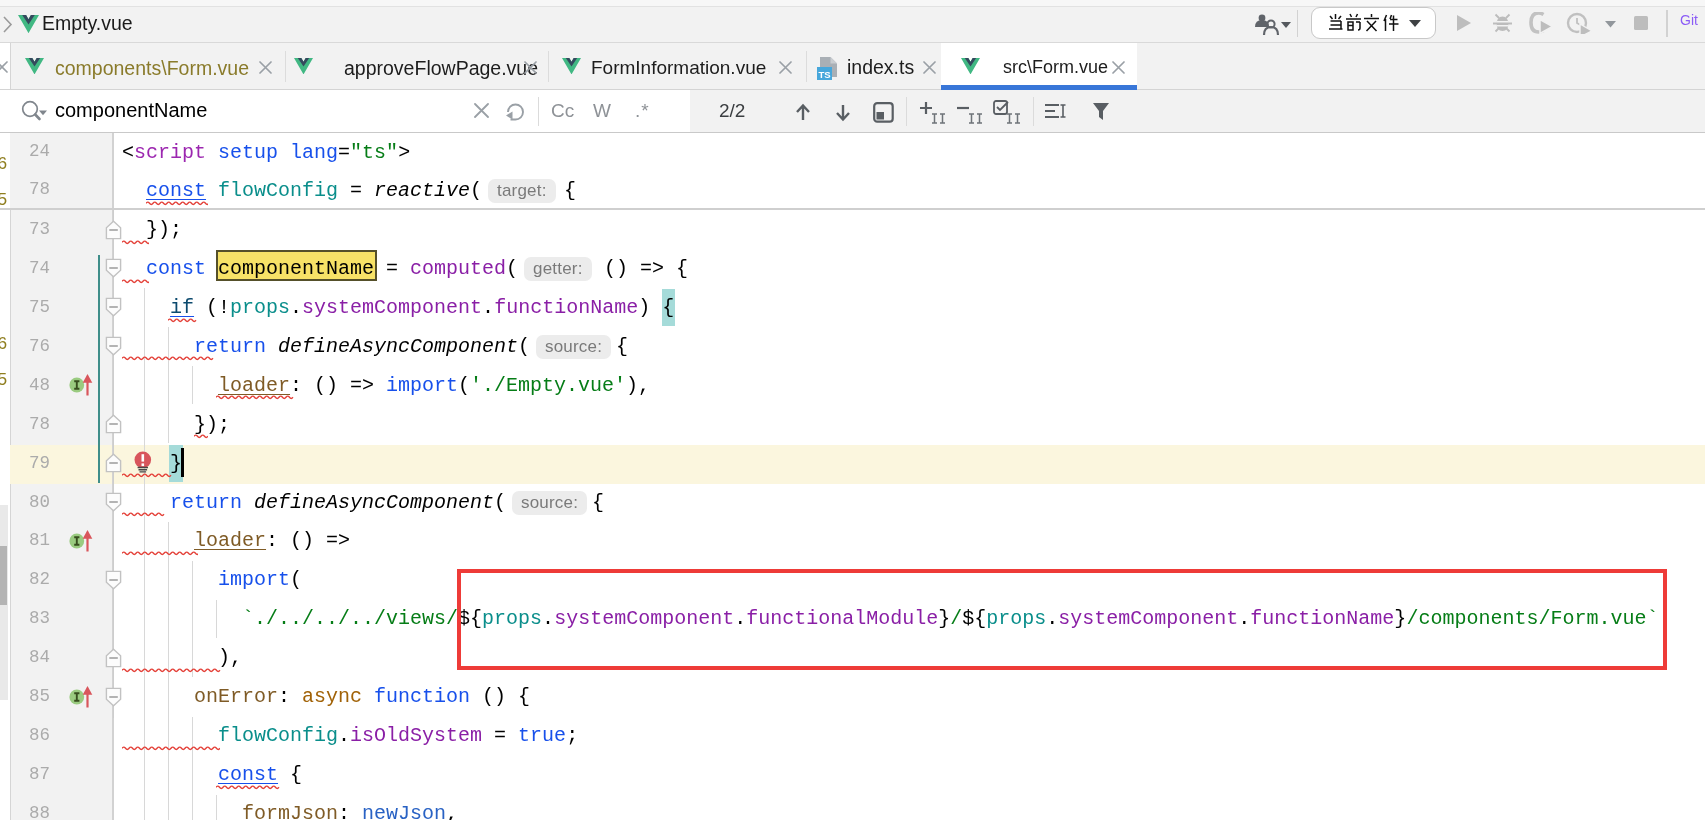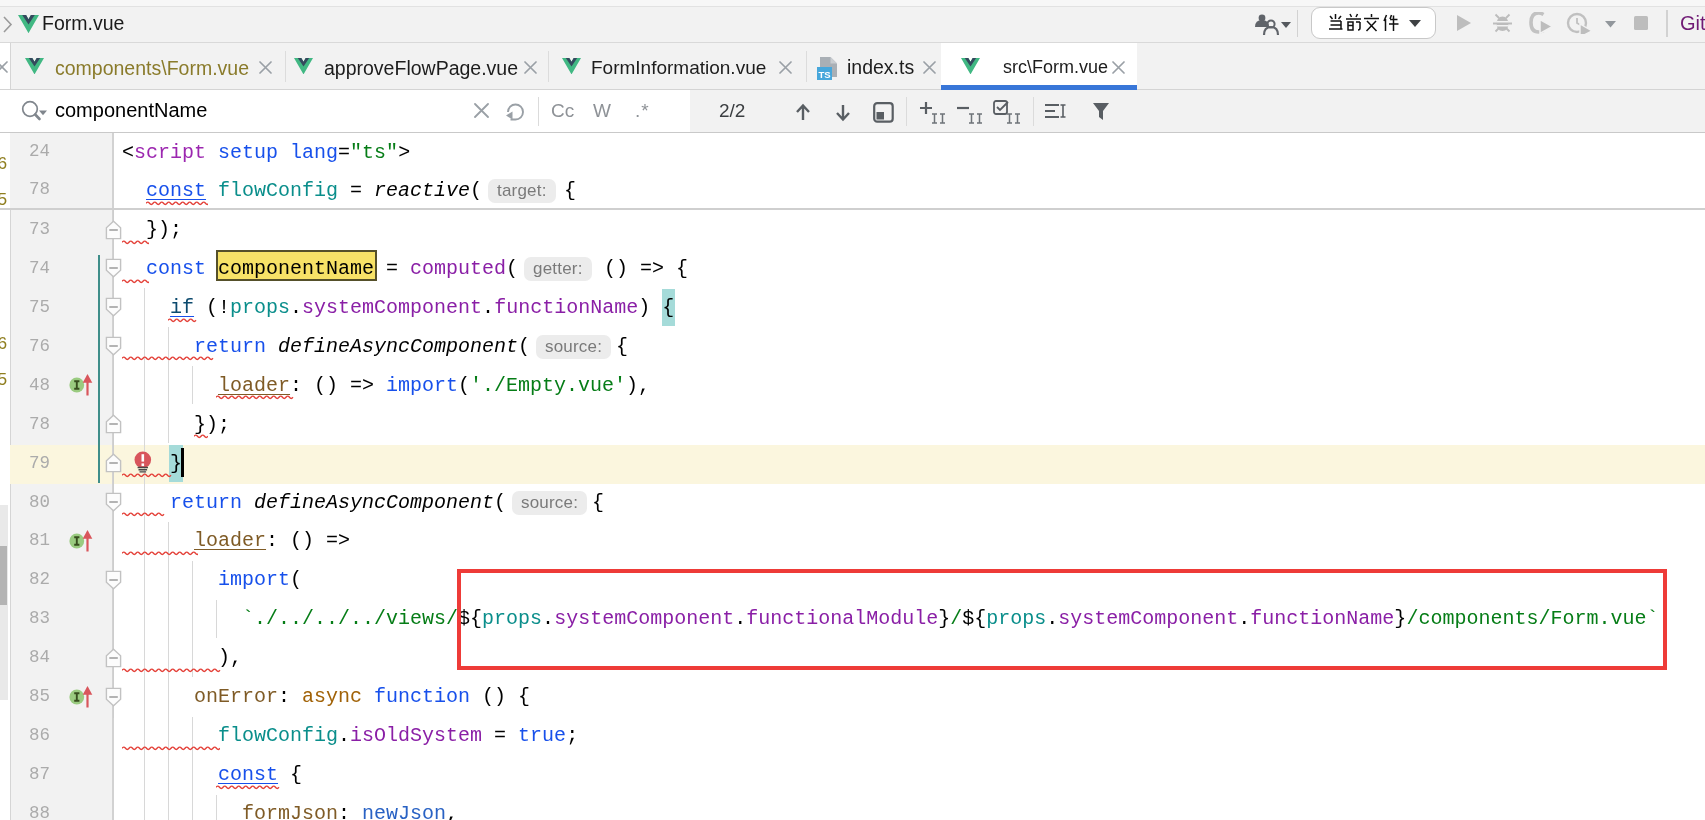--- a/index.html
+++ b/index.html
@@ -16,21 +16,21 @@
 <div style="position:absolute;left:0px;top:6px;width:1705px;height:1px;background:#E2E2E2;z-index:1;"></div>
 <div style="position:absolute;left:0px;top:7px;width:1705px;height:36px;background:#F2F2F2;z-index:1;"></div>
 <div style="position:absolute;left:0px;top:42px;width:1705px;height:1px;background:#D9D9D9;z-index:1;"></div>
 <svg style="position:absolute;left:2px;top:15px;z-index:6" width="11" height="19" viewBox="0 0 11 19">
     <path d="M2 2 L9 9.5 L2 17" stroke="#9A9A9A" stroke-width="1.6" fill="none"></path>
   </svg>
 <svg style="position:absolute;left:18px;top:15px;z-index:6" width="21" height="18.186" viewBox="0 0 21 18.186">
     <path fill="#41B883" d="M12.915 0 L10.5 4.18278 L8.085 0 L0 0 L10.5 18.186 L21 0 Z"></path>
     <path fill="#35495E" d="M12.915 0 L10.5 4.18278 L8.085 0 L4.2 0 L10.5 9.45672 L16.8 0 Z"></path>
   </svg>
-<div class="ui" style="left:42px;top:12px;font-size:19.5px;color:#1a1a1a">Form.vue</div>
+<div class="ui" style="left:42px;top:12px;font-size:19.5px;color:#1a1a1a">Empty.vue</div>
 <svg style="position:absolute;left:1253px;top:13px;z-index:6" width="40" height="23" viewBox="0 0 40 23">
     <circle cx="18" cy="11" r="3.6" fill="none" stroke="#60646A" stroke-width="2"></circle>
     <path d="M11 22 q0-8 7-8 q7 0 7 8" fill="none" stroke="#60646A" stroke-width="2.2"></path>
     <circle cx="9" cy="5" r="3.4" fill="#60646A"></circle>
     <path d="M2 14 q0-7 7-7 q7 0 7 7 Z" fill="#60646A"></path>
     <path d="M28 9 l10 0 l-5 6 Z" fill="#55595E"></path>
   </svg>
 <div style="position:absolute;left:1297px;top:10px;width:1px;height:27px;background:#D2D2D2;z-index:1;"></div>
 <div style="position:absolute;left:1311px;top:7px;width:125px;height:32px;border:1.2px solid #C8C8C8;background:#FFFFFF;z-index:5;border-radius:9px;box-sizing:border-box"></div>
 <svg style="position:absolute;left:1327.0px;top:13px;z-index:6" width="17.5" height="19" viewBox="0 0 17.5 19">
@@ -79,21 +79,21 @@
     <path d="M11 6 V11 L14.5 13" stroke="#C0C0C0" stroke-width="1.8" fill="none"></path>
     <path d="M14 12 L26 19 L14 25 Z" fill="#BDBDBD" stroke="#F2F2F2" stroke-width="1.4"></path>
   </svg>
 <svg style="position:absolute;left:1604px;top:20px;z-index:6" width="13" height="8" viewBox="0 0 13 8">
     <path d="M1 1 L12 1 L6.5 7.5 Z" fill="#92979C"></path>
   </svg>
 <svg style="position:absolute;left:1633px;top:15px;z-index:6" width="16" height="16" viewBox="0 0 16 16">
     <rect x="1" y="1" width="14" height="14" rx="1.5" fill="#BDBDBD"></rect>
   </svg>
 <div style="position:absolute;left:1666px;top:10px;width:1.5px;height:27px;background:#D2D2D2;z-index:1;"></div>
-<div class="ui" style="left:1680px;top:12px;font-size:20px;color:#701a75">Git</div>
+<div class="ui" style="left:1680px;top:12px;font-size:14px;color:#8b5cf6">Git</div>
 <div style="position:absolute;left:0px;top:43px;width:1705px;height:46px;background:#F2F2F2;z-index:1;"></div>
 <div style="position:absolute;left:0px;top:89px;width:1705px;height:1px;background:#D4D4D4;z-index:1;"></div>
 <div style="position:absolute;left:0px;top:43px;width:10px;height:46px;background:#FFFFFF;z-index:1;"></div>
 <svg style="position:absolute;left:-4px;top:61px;z-index:6" width="12" height="12" viewBox="0 0 12 12">
     <path d="M1 1 L11 11 M11 1 L1 11" stroke="#9AA0A6" stroke-width="1.7" stroke-linecap="round"></path>
   </svg>
 <div style="position:absolute;left:10px;top:43px;width:1px;height:46px;background:#D5D5D5;z-index:1;"></div>
 <div style="position:absolute;left:941px;top:43px;width:196px;height:46px;background:#FFFFFF;z-index:1;"></div>
 <div style="position:absolute;left:941px;top:85px;width:196px;height:5px;background:#3876D8;z-index:3;"></div>
 <div style="position:absolute;left:285px;top:51px;width:1px;height:31px;background:#DCDCDC;z-index:1;"></div>
@@ -104,21 +104,21 @@
     <path fill="#35495E" d="M11.685 0 L9.5 3.7844200000000003 L7.315 0 L3.8000000000000003 0 L9.5 8.556080000000001 L15.200000000000001 0 Z"></path>
   </svg>
 <div class="ui" style="left:55px;top:57px;font-size:19.5px;color:#8A7B2B">components\Form.vue</div>
 <svg style="position:absolute;left:259px;top:61px;z-index:6" width="13" height="13" viewBox="0 0 13 13">
     <path d="M1 1 L12 12 M12 1 L1 12" stroke="#9AA0A6" stroke-width="1.7" stroke-linecap="round"></path>
   </svg>
 <svg style="position:absolute;left:294px;top:58px;z-index:6" width="19" height="16.454" viewBox="0 0 19 16.454">
     <path fill="#41B883" d="M11.685 0 L9.5 3.7844200000000003 L7.315 0 L0 0 L9.5 16.454 L19 0 Z"></path>
     <path fill="#35495E" d="M11.685 0 L9.5 3.7844200000000003 L7.315 0 L3.8000000000000003 0 L9.5 8.556080000000001 L15.200000000000001 0 Z"></path>
   </svg>
-<div class="ui" style="left:324px;top:57px;font-size:19.5px;color:#1D1D1D">approveFlowPage.vue</div>
+<div class="ui" style="left:344px;top:57px;font-size:19.5px;color:#1D1D1D">approveFlowPage.vue</div>
 <svg style="position:absolute;left:524px;top:61px;z-index:6" width="13" height="13" viewBox="0 0 13 13">
     <path d="M1 1 L12 12 M12 1 L1 12" stroke="#9AA0A6" stroke-width="1.7" stroke-linecap="round"></path>
   </svg>
 <svg style="position:absolute;left:562px;top:58px;z-index:6" width="19" height="16.454" viewBox="0 0 19 16.454">
     <path fill="#41B883" d="M11.685 0 L9.5 3.7844200000000003 L7.315 0 L0 0 L9.5 16.454 L19 0 Z"></path>
     <path fill="#35495E" d="M11.685 0 L9.5 3.7844200000000003 L7.315 0 L3.8000000000000003 0 L9.5 8.556080000000001 L15.200000000000001 0 Z"></path>
   </svg>
 <div class="ui" style="left:591px;top:57px;font-size:19px;color:#1D1D1D">FormInformation.vue</div>
 <svg style="position:absolute;left:779px;top:61px;z-index:6" width="13" height="13" viewBox="0 0 13 13">
     <path d="M1 1 L12 12 M12 1 L1 12" stroke="#9AA0A6" stroke-width="1.7" stroke-linecap="round"></path>

